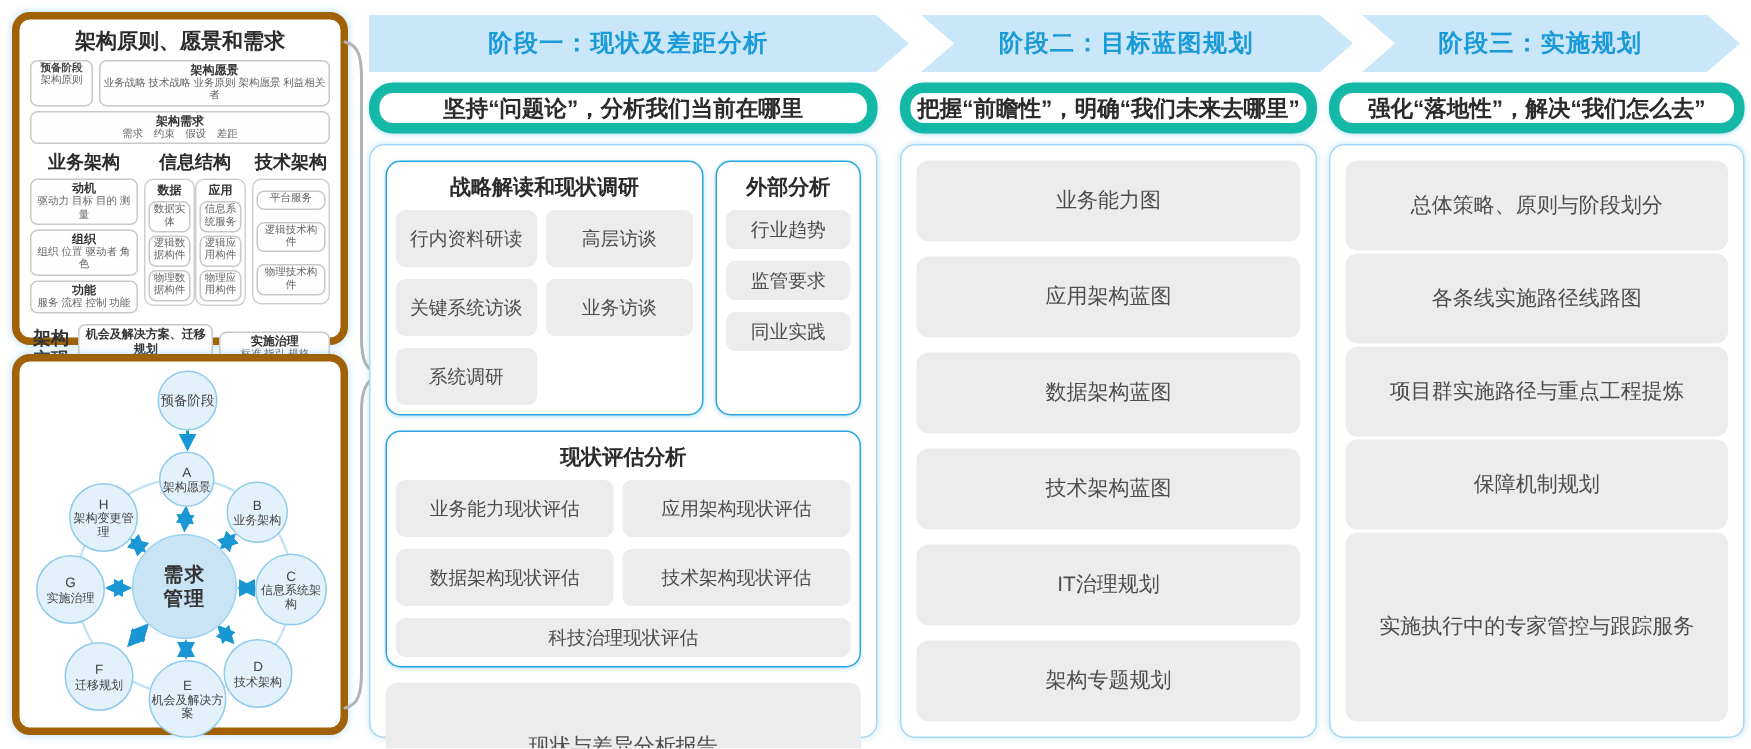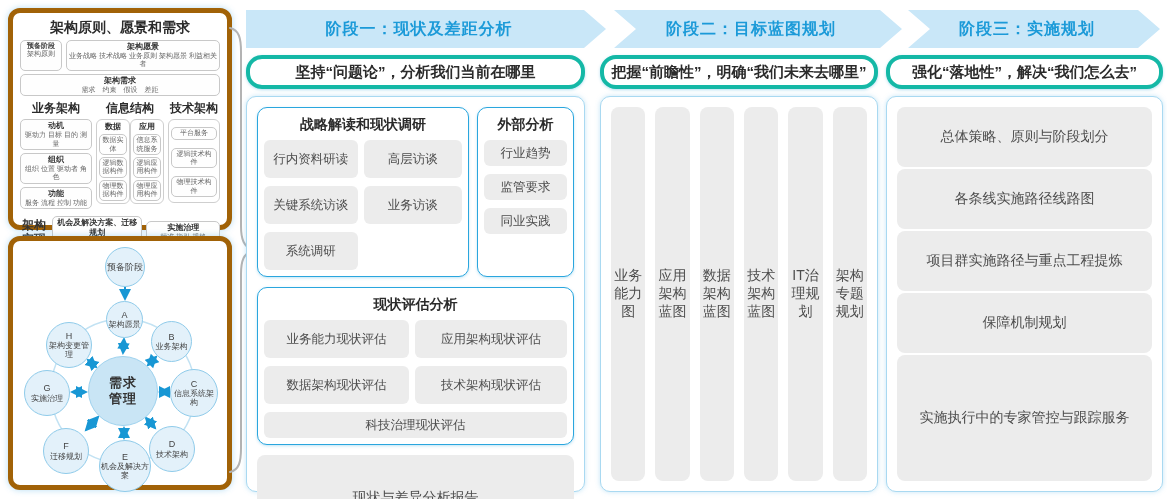--- a/index.html
+++ b/index.html
@@ -38,21 +38,21 @@
 
   
   .banner{position:absolute;top:10px;height:38px;background:#c9e7f8;
           display:flex;align-items:center;justify-content:center;
           font-size:16px;font-weight:bold;color:#1b9ad8;letter-spacing:1px;}
   .banner.first{clip-path:polygon(0 0,calc(100% - 22px) 0,100% 50%,calc(100% - 22px) 100%,0 100%);}
   .banner.notch{clip-path:polygon(0 0,calc(100% - 22px) 0,100% 50%,calc(100% - 22px) 100%,0 100%,22px 50%);}
   .banner .btxt{padding-right:14px;}
 
   
-  .subtitle{position:absolute;top:55px;height:34px;background:#fff;border:4px solid #14b8a6;
+  .subtitle{position:absolute;top:55px;height:34px;background:#fff;border:7px solid #14b8a6;
             border-radius:16px;display:flex;align-items:center;justify-content:center;
             font-size:15px;font-weight:bold;color:#2b2b2b;box-sizing:border-box;
             box-shadow:0 1px 3px rgba(42,166,222,.35);}
 
   
   .pcontent{position:absolute;top:96px;height:396px;background:#fff;border:1px solid #a9d9f1;
             border-radius:10px;box-sizing:border-box;padding:10px;
             box-shadow:0 0 5px rgba(90,180,230,.35);}
 
   .bluebox{border:1.5px solid #2aa6de;border-radius:10px;background:#fff;box-sizing:border-box;
@@ -262,21 +262,21 @@
         <div class="pill">应用架构现状评估</div>
         <div class="pill">数据架构现状评估</div>
         <div class="pill">技术架构现状评估</div>
       </div>
       <div class="pill" style="height:26px;margin-top:8px">科技治理现状评估</div>
     </div>
     <div class="bigpill" style="height:86px;margin-top:10px">现状与差异分析报告</div>
   </div>
 
   <div class="pcontent" style="left:600px;width:278px">
-    <div style="display:flex;flex-direction:row;gap:10px;height:100%;">
+    <div style="display:flex;flex-direction:column;gap:10px;height:100%;">
       <div class="bigpill" style="flex:1">业务能力图</div>
       <div class="bigpill" style="flex:1">应用架构蓝图</div>
       <div class="bigpill" style="flex:1">数据架构蓝图</div>
       <div class="bigpill" style="flex:1">技术架构蓝图</div>
       <div class="bigpill" style="flex:1">IT治理规划</div>
       <div class="bigpill" style="flex:1">架构专题规划</div>
     </div>
   </div>
 
   <div class="pcontent" style="left:886px;width:277px">

